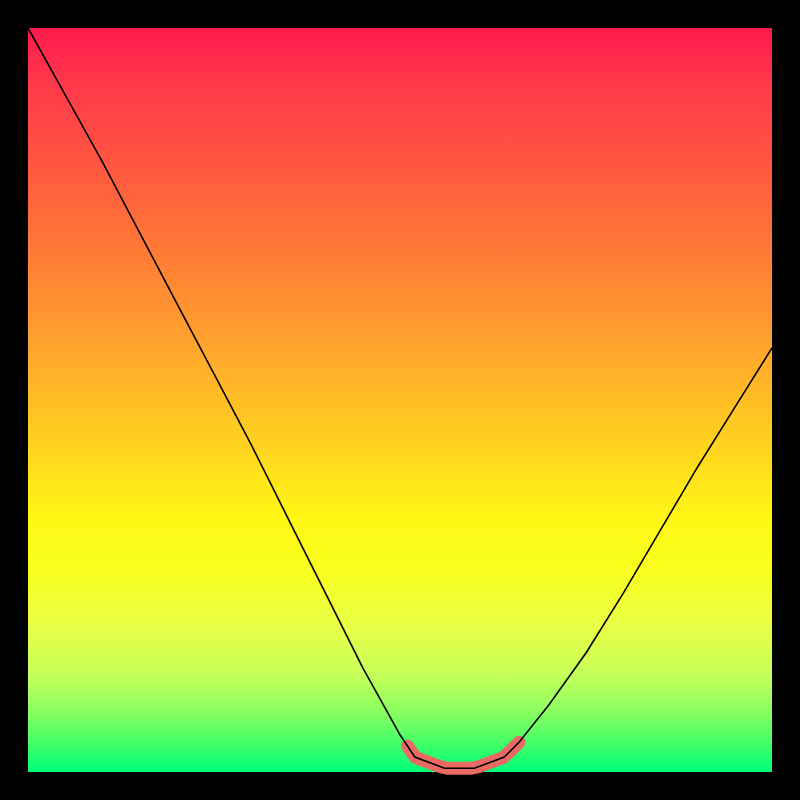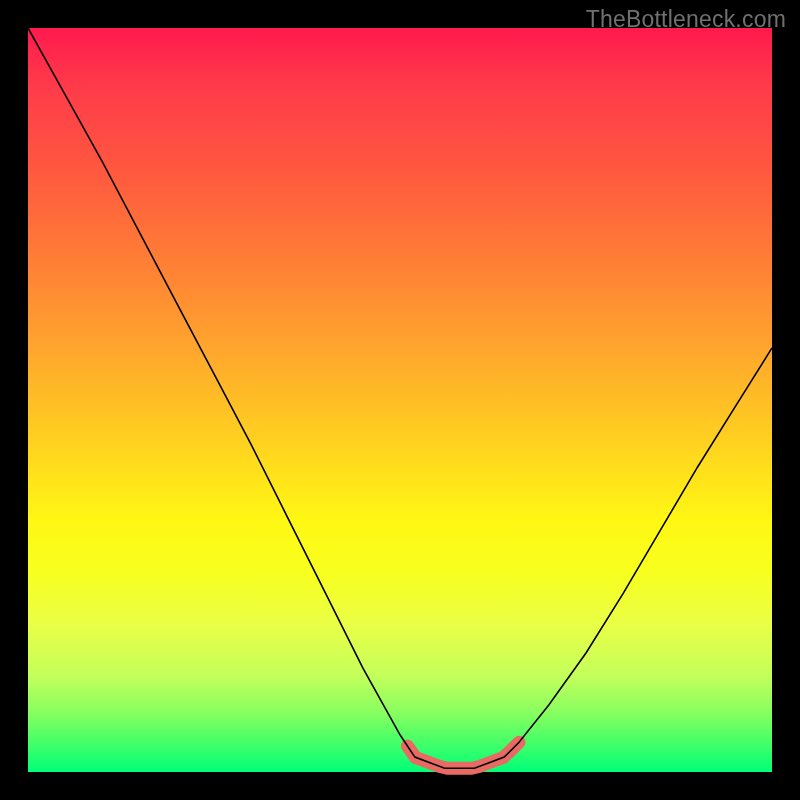--- a/index.html
+++ b/index.html
@@ -68,21 +68,20 @@
     fill: none;
     stroke: #e86a63;
     stroke-width: 13;
     stroke-linecap: round;
   }
 </style>
 </head>
 <body>
 
 <div class="frame">
-  <div class="watermark">TheBottleneck.com</div>
 
   <div class="plot-area">
     <svg class="curve" viewBox="0 0 744 744" preserveAspectRatio="none">
       <path id="highlight-path" class="thickseg" d="M 379.44 717.96 L 387.41 729.32 L 395.38 732.31 L 403.35 735.30 L 411.33 738.29 L 419.30 740.28 L 427.27 740.28 L 435.24 740.28 L 443.21 740.28 L 451.18 738.49 L 459.15 735.50 L 467.13 732.51 L 475.10 729.52 L 483.07 722.21 L 491.04 714.24"></path>
       <path id="main-path" class="line" d="M 0.00 0.00 L 37.20 66.96 L 74.40 133.92 L 111.60 204.60 L 148.80 275.28 L 186.00 345.96 L 223.20 416.64 L 260.40 491.04 L 297.60 565.44 L 334.80 639.84 L 372.00 706.80 L 386.88 729.12 L 416.64 740.28 L 446.40 740.28 L 476.16 729.12 L 491.04 714.24 L 520.80 677.04 L 558.00 624.96 L 595.20 565.44 L 632.40 502.20 L 669.60 438.96 L 706.80 379.44 L 744.00 319.92"></path>
     </svg>
   </div>
 </div>
 
 </body></html>

